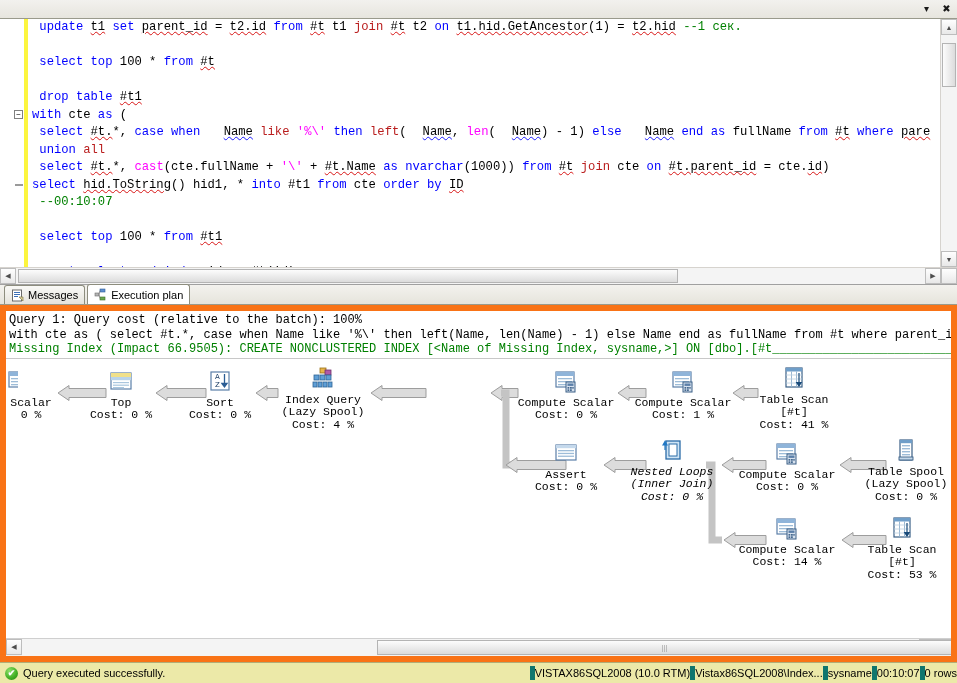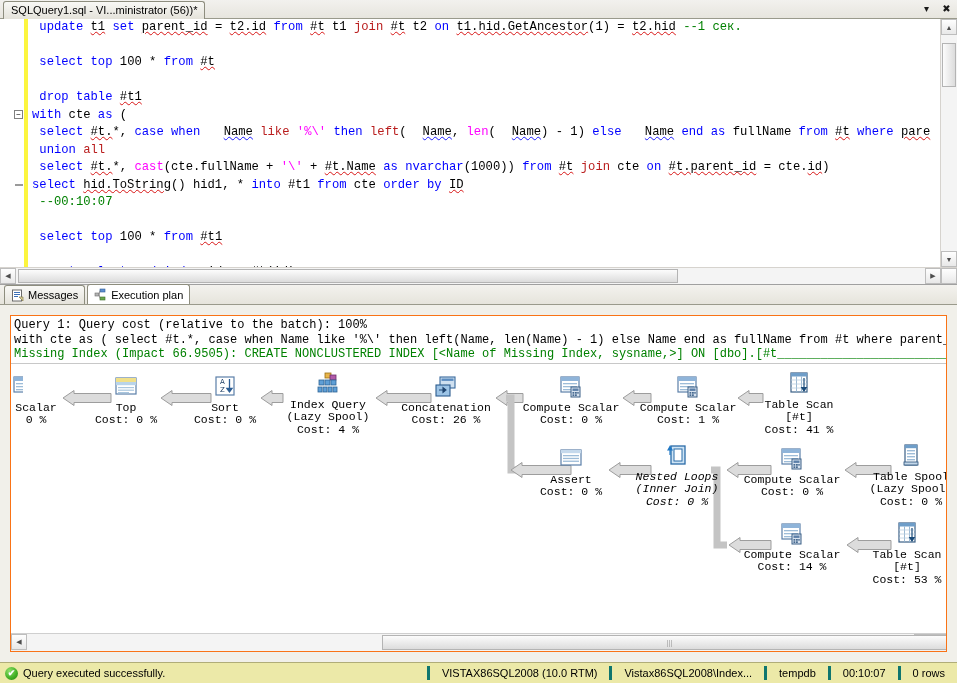--- a/index.html
+++ b/index.html
@@ -233,22 +233,22 @@
     margin-right: 2px;
     cursor: pointer;
     white-space: nowrap;
   }
   .res-tab.active { background:#fff; height:19px; }
   .tabicon { width: 13px; height: 13px; position: relative; display:inline-block; }
 
   .plan-area {
     flex: 1;
     background: #ffffff;
-    border: 1px solid #f97316;
-    margin: 10px;
+    border: 6px solid #f97316;
+    margin: 0px;
     position: relative;
     overflow: hidden;
     display: flex;
     flex-direction: column;
     min-height: 0;
   }
   .plan-header {
     font-family: "Liberation Mono","DejaVu Sans Mono",monospace;
     font-size: 12px;
     line-height: 14.5px;
@@ -300,22 +300,22 @@
     align-items: center;
     font-size: 11px;
     flex: none;
   }
   .st-left {
     display: flex; align-items: center; gap: 5px;
     padding-left: 5px;
     flex: 1;
   }
   .st-cell {
-    border-left: 3px solid #0f766e;
-    padding: 0 12px;
+    border-left: 5px solid #0f766e;
+    padding: 0 0;
     height: 14px;
     line-height: 14px;
     display: flex;
     align-items: center;
     white-space: nowrap;
   }
   .ok-icon {
     width: 13px; height: 13px; border-radius: 50%;
     background: radial-gradient(circle at 35% 30%, #8fe06a 0%, #3fae22 60%, #2a7d16 100%);
     display: inline-flex; align-items: center; justify-content: center;
@@ -323,21 +323,20 @@
     line-height: 1;
     flex: none;
   }
 </style>
 </head>
 <body>
 
 <div class="app">
 
   <div class="tabstrip">
-    <div class="tab inactive">SQLQuery1.sql - VI...ministrator (56))*</div>
     <div class="tabstrip-right">
       <div class="tb-btn">▾</div>
       <div class="tb-btn">✖</div>
     </div>
   </div>
 
   <div class="editor-wrap">
     <div class="editor-body">
       <div class="indicator-margin"></div>
       <div class="outline-col" id="outline-col">
@@ -482,30 +481,20 @@
                 <rect x="16" y="9" width="5" height="5" fill="#5f9fd6" stroke="#2f6596" stroke-width="0.8"></rect>
                 <rect x="3" y="16" width="4" height="5" fill="#5f9fd6" stroke="#2f6596" stroke-width="0.8"></rect>
                 <rect x="8" y="16" width="4" height="5" fill="#5f9fd6" stroke="#2f6596" stroke-width="0.8"></rect>
                 <rect x="13" y="16" width="4" height="5" fill="#5f9fd6" stroke="#2f6596" stroke-width="0.8"></rect>
                 <rect x="18" y="16" width="4" height="5" fill="#5f9fd6" stroke="#2f6596" stroke-width="0.8"></rect>
               </svg></div>
             <div>Index Query</div>
             <div>(Lazy Spool)</div>
             <div>Cost: 4 %</div>
           </div>
-          <div class="node" style="left: 388px; top: 10px; width: 94px;">
-            <div class="nicon"><svg viewBox="0 0 26 26" width="26" height="26">
-                <rect x="7" y="3" width="15" height="11" fill="#cfe0f0" stroke="#3a6a9d" stroke-width="1.1"></rect>
-                <rect x="8.5" y="4.5" width="12" height="2.4" fill="#5b8cc0"></rect>
-                <rect x="3" y="11" width="14" height="11" fill="#9dc4e6" stroke="#2d5c8e" stroke-width="1.1"></rect>
-                <path d="M6 16 L12 16 M10 13.6 L13 16 L10 18.4 Z" stroke="#1f4470" stroke-width="1.1" fill="#1f4470"></path>
-              </svg></div>
-            <div>Concatenation</div>
-            <div>Cost: 26 %</div>
-          </div>
           <div class="node" style="left: 510px; top: 10px; width: 100px;">
             <div class="nicon"><svg viewBox="0 0 26 26" width="26" height="26">
                 <rect x="3" y="3" width="18" height="15" fill="#ffffff" stroke="#5b7fa8" stroke-width="1.2"></rect>
                 <rect x="3" y="3" width="18" height="4" fill="#8fb4d9"></rect>
                 <rect x="5" y="9" width="14" height="1.3" fill="#9dbcd8"></rect>
                 <rect x="5" y="12" width="14" height="1.3" fill="#9dbcd8"></rect>
                 <rect x="5" y="15" width="9" height="1.3" fill="#9dbcd8"></rect>
                 <rect x="13" y="13" width="9" height="10" fill="#d7e2ee" stroke="#3a5f86" stroke-width="1"></rect>
                 <rect x="14.5" y="14.5" width="6" height="2.4" fill="#5b7fa8"></rect>
                 <rect x="14.5" y="18" width="1.8" height="1.7" fill="#46698f"></rect>
@@ -651,17 +640,17 @@
     </div>
   </div>
 
   <div class="statusbar">
     <div class="st-left">
       <span class="ok-icon">✔</span>
       <span>Query executed successfully.</span>
     </div>
     <div class="st-cell">VISTAX86SQL2008 (10.0 RTM)</div>
     <div class="st-cell">Vistax86SQL2008\Index...</div>
-    <div class="st-cell">tempdb</div>
+    <div class="st-cell">sysname</div>
     <div class="st-cell">00:10:07</div>
     <div class="st-cell">0 rows</div>
   </div>
 </div>
 
 </body></html>

